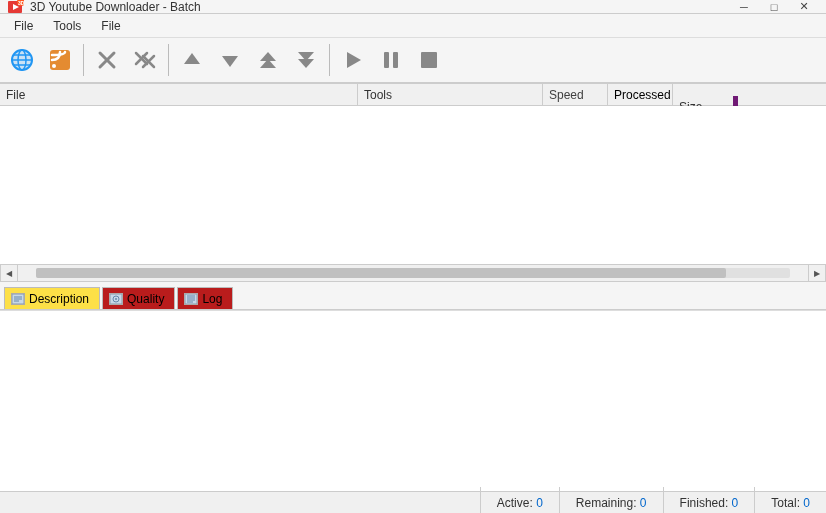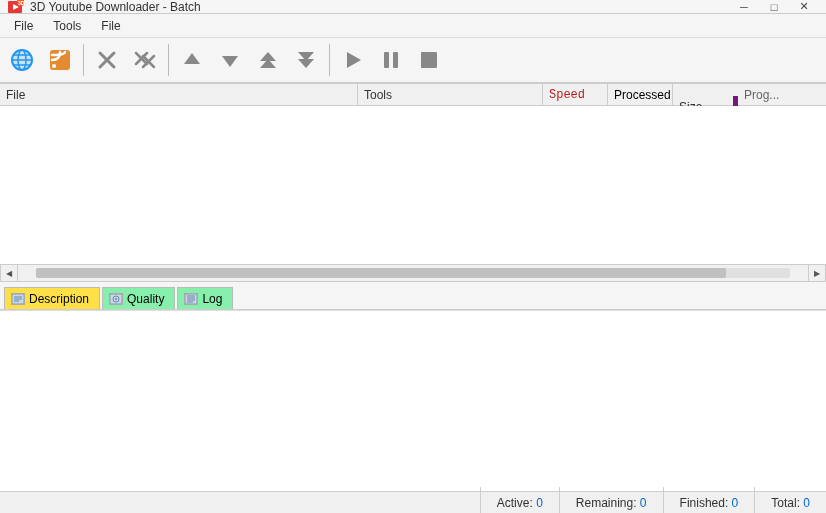--- a/index.html
+++ b/index.html
@@ -114,21 +114,21 @@
       display: flex;
       background: #f0f0f0;
       border-bottom: 1px solid #ccc;
       height: 22px;
       align-items: center;
       font-size: 12px;
       color: #333;
     }
     .col-file { width: 358px; min-width: 358px; padding-left: 6px; border-right: 1px solid #ccc; height: 100%; display: flex; align-items: center; }
     .col-state { width: 185px; min-width: 185px; padding-left: 6px; border-right: 1px solid #ccc; height: 100%; display: flex; align-items: center; }
-    .col-speed { width: 65px; min-width: 65px; padding-left: 6px; border-right: 1px solid #ccc; height: 100%; display: flex; align-items: center; color: #b91c1c; font-family: Liberation Mono, monospace; }
+    .col-speed { width: 65px; min-width: 65px; padding-left: 6px; border-right: 1px solid #ccc; height: 100%; display: flex; align-items: center; color: #404040; }
     .col-processed { width: 65px; min-width: 65px; padding-left: 6px; border-right: 1px solid #ccc; height: 100%; display: flex; align-items: center; color: #000000; }
     .col-size { width: 65px; min-width: 65px; padding-left: 6px; border-right: 5px solid #701a75; height: 100%; display: flex; align-items: center; margin-top: 24px; }
     .col-progress { flex: 1; padding-left: 6px; height: 100%; display: flex; align-items: center; color: #666; }
 
     #table-body {
       flex: 1;
       overflow: auto;
       background: #fff;
     }
 
@@ -180,21 +180,21 @@
       padding: 0 4px;
       border-bottom: 1px solid #ccc;
     }
     .tab-item {
       display: flex;
       align-items: center;
       gap: 4px;
       padding: 3px 10px 3px 6px;
       border: 1px solid #bbb;
       border-bottom: none;
-      background: #86efac;
+      background: #b91c1c;
       cursor: pointer;
       font-size: 12px;
       margin-right: 2px;
       height: 22px;
     }
     .tab-item.active {
       background: #fde047;
       border-bottom-color: #fff;
     }
     .tab-icon {
@@ -360,21 +360,20 @@
   </button>
 </div>
 
 <div id="main-content">
   <div id="table-header">
     <div class="col-file">File</div>
     <div class="col-state">Tools</div>
     <div class="col-speed">Speed</div>
     <div class="col-processed">Processed</div>
     <div class="col-size">Size</div>
-    <div class="col-progress">Prog...</div>
   </div>
   <div id="table-body"></div>
 </div>
 
 <div id="h-scroll-area">
   <div class="scroll-arrow">◀</div>
   <div id="h-scroll-track">
     <div id="h-scroll-thumb"></div>
   </div>
   <div class="scroll-arrow">▶</div>

